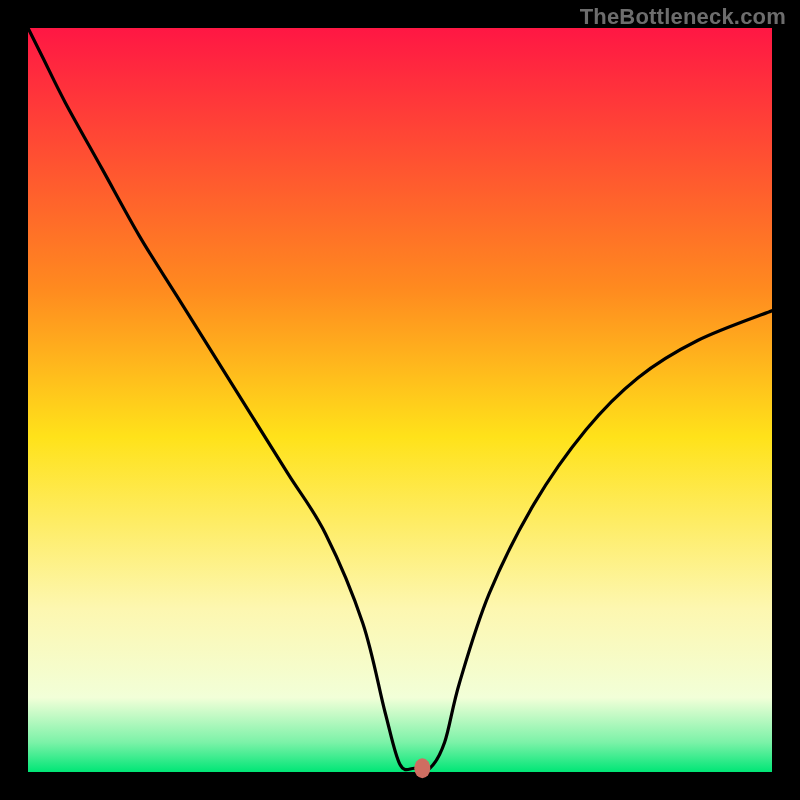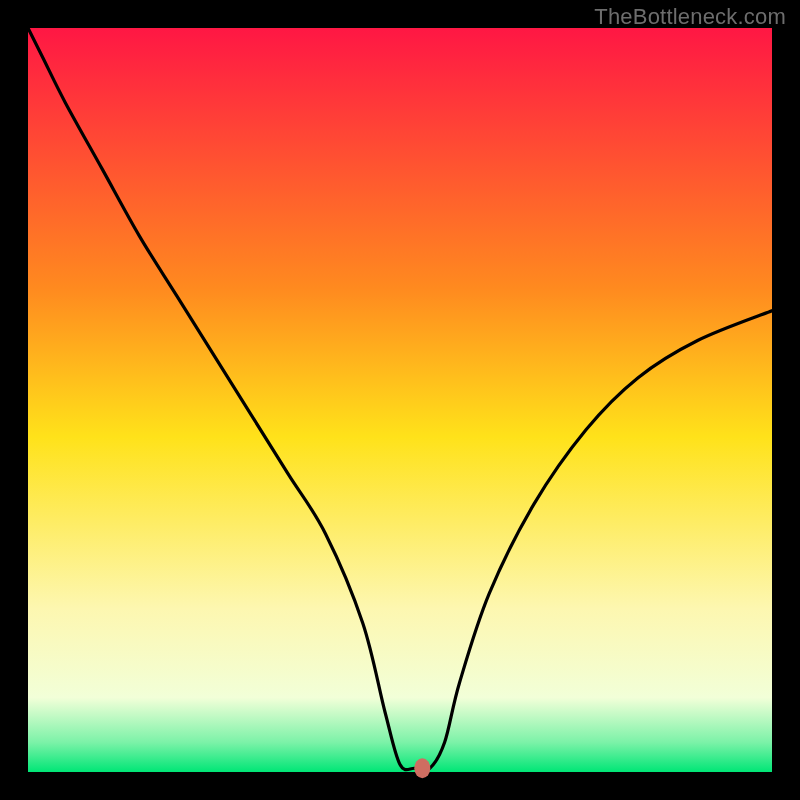--- a/index.html
+++ b/index.html
@@ -18,21 +18,21 @@
     width: 800px;
     height: 800px;
     background: #000;
   }
   .watermark {
     position: absolute;
     top: 4px;
     right: 14px;
     color: #6d6d6d;
     font-size: 22px;
-    font-weight: 400;
+    font-weight: 700;
     letter-spacing: 0.2px;
   }
   svg.plot {
     position: absolute;
     top: 0;
     left: 0;
   }
 </style>
 </head>
 <body>

